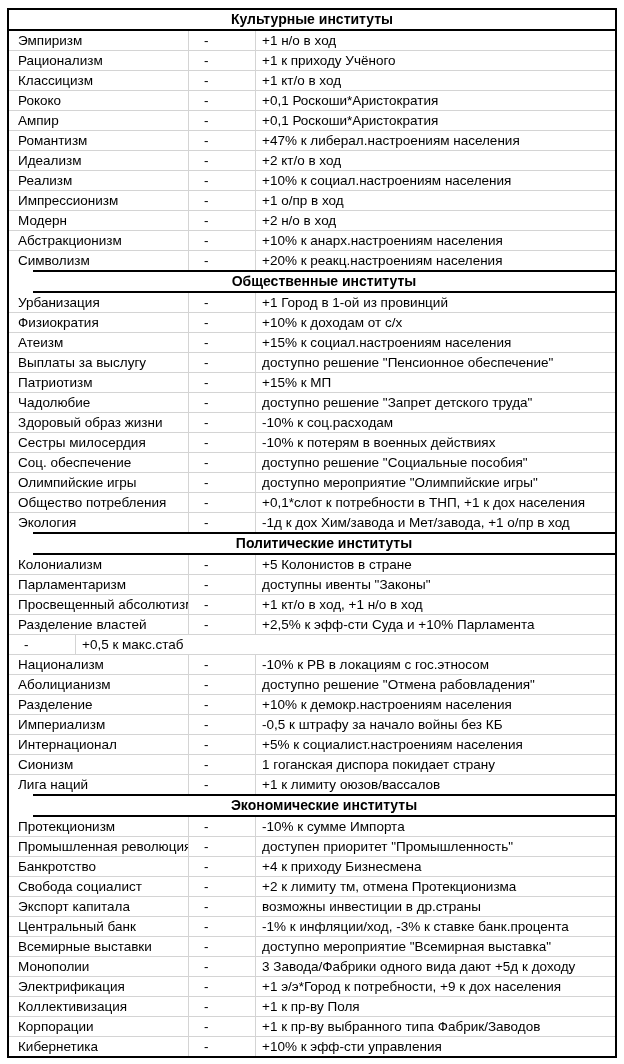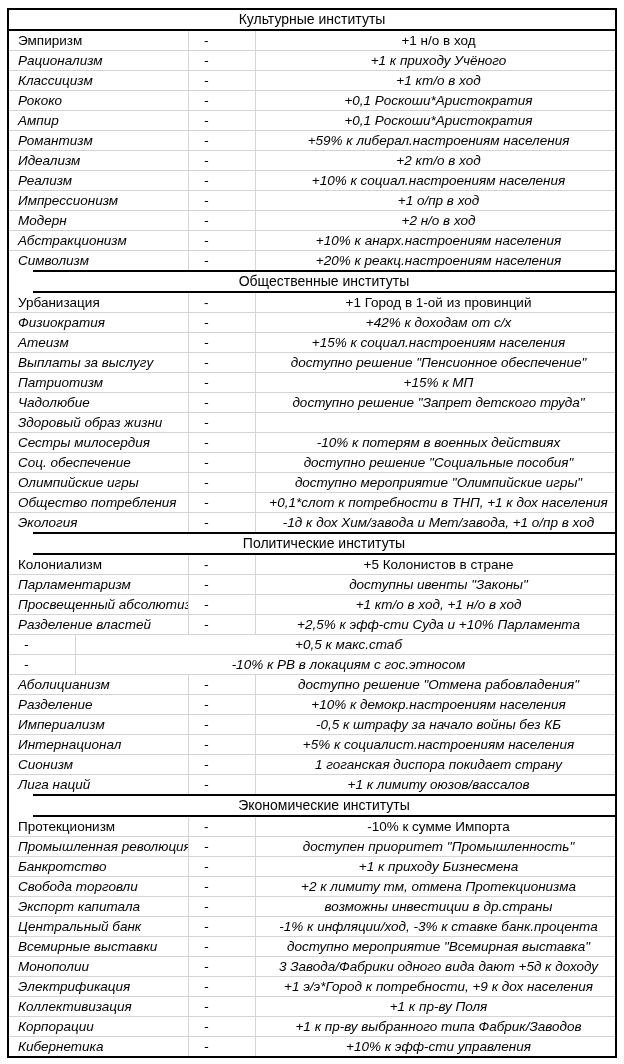--- a/index.html
+++ b/index.html
@@ -12,39 +12,39 @@
   #institutes-table {
     position: absolute;
     left: 7px; top: 8px;
     width: 606px;
     border: 2px solid var(--border, #000000);
     background: var(--bg, #ffffff);
   }
   .section-header {
     height: 19px; line-height: 19px;
     text-align: center;
-    font-weight: normal;
+    font-weight: bold;
     font-size: 14px;
     border-bottom: 2px solid var(--border, #000000);
     white-space: nowrap; overflow: hidden;
   }
   .section + .section .section-header {
     border-top: 2px solid var(--border, #000000);
     margin-left: 24px;
   }
   .row {
     display: flex;
     height: 19px; line-height: 19px;
     font-size: 13.5px;
   }
-  .row + .row { border-top: 1px solid var(--grid, #d4d4d4); font-style: italic; }
+  .row + .row { border-top: 1px solid var(--grid, #d4d4d4); }
   .cell { white-space: nowrap; overflow: hidden; box-sizing: border-box; }
   .c1 { width: 180px; padding-left: 9px;  border-right: 1px solid var(--grid, #d4d4d4); }
   .c2 { width: 67px;  padding-left: 15px; border-right: 1px solid var(--grid, #d4d4d4); }
-  .c3 { flex: 1; padding-left: 6px; text-align: center; }
+  .c3 { flex: 1; padding-left: 6px; }
 </style>
 </head>
 <body>
 
 <div id="institutes-table">
     <div class="section">
       <div class="section-header">Культурные институты</div>
       <div class="row">
         <div class="cell c1">Эмпиризм</div>
         <div class="cell c2">-</div>
@@ -66,21 +66,21 @@
         <div class="cell c3">+0,1 Роскоши*Аристократия</div>
       </div>
       <div class="row">
         <div class="cell c1">Ампир</div>
         <div class="cell c2">-</div>
         <div class="cell c3">+0,1 Роскоши*Аристократия</div>
       </div>
       <div class="row">
         <div class="cell c1">Романтизм</div>
         <div class="cell c2">-</div>
-        <div class="cell c3">+59% к либерал.настроениям населения</div>
+        <div class="cell c3">+47% к либерал.настроениям населения</div>
       </div>
       <div class="row">
         <div class="cell c1">Идеализм</div>
         <div class="cell c2">-</div>
         <div class="cell c3">+2 кт/о в ход</div>
       </div>
       <div class="row">
         <div class="cell c1">Реализм</div>
         <div class="cell c2">-</div>
         <div class="cell c3">+10% к социал.настроениям населения</div>
@@ -109,21 +109,21 @@
     <div class="section">
       <div class="section-header">Общественные институты</div>
       <div class="row">
         <div class="cell c1">Урбанизация</div>
         <div class="cell c2">-</div>
         <div class="cell c3">+1 Город в 1-ой из провинций</div>
       </div>
       <div class="row">
         <div class="cell c1">Физиократия</div>
         <div class="cell c2">-</div>
-        <div class="cell c3">+42% к доходам от с/х</div>
+        <div class="cell c3">+10% к доходам от с/х</div>
       </div>
       <div class="row">
         <div class="cell c1">Атеизм</div>
         <div class="cell c2">-</div>
         <div class="cell c3">+15% к социал.настроениям населения</div>
       </div>
       <div class="row">
         <div class="cell c1">Выплаты за выслугу</div>
         <div class="cell c2">-</div>
         <div class="cell c3">доступно решение "Пенсионное обеспечение"</div>
@@ -134,20 +134,21 @@
         <div class="cell c3">+15% к МП</div>
       </div>
       <div class="row">
         <div class="cell c1">Чадолюбие</div>
         <div class="cell c2">-</div>
         <div class="cell c3">доступно решение "Запрет детского труда"</div>
       </div>
       <div class="row">
         <div class="cell c1">Здоровый образ жизни</div>
         <div class="cell c2">-</div>
+        <div class="cell c3">-10% к соц.расходам</div>
       </div>
       <div class="row">
         <div class="cell c1">Сестры милосердия</div>
         <div class="cell c2">-</div>
         <div class="cell c3">-10% к потерям в военных действиях</div>
       </div>
       <div class="row">
         <div class="cell c1">Соц. обеспечение</div>
         <div class="cell c2">-</div>
         <div class="cell c3">доступно решение "Социальные пособия"</div>
@@ -188,20 +189,21 @@
       <div class="row">
         <div class="cell c1">Разделение властей</div>
         <div class="cell c2">-</div>
         <div class="cell c3">+2,5% к эфф-сти Суда и +10% Парламента</div>
       </div>
       <div class="row">
         <div class="cell c2">-</div>
         <div class="cell c3">+0,5 к макс.стаб</div>
       </div>
       <div class="row">
+        <div class="cell c1">Национализм</div>
         <div class="cell c2">-</div>
         <div class="cell c3">-10% к РВ в локациям с гос.этносом</div>
       </div>
       <div class="row">
         <div class="cell c1">Аболицианизм</div>
         <div class="cell c2">-</div>
         <div class="cell c3">доступно решение "Отмена рабовладения"</div>
       </div>
       <div class="row">
         <div class="cell c1">Разделение</div>
@@ -237,24 +239,24 @@
         <div class="cell c3">-10% к сумме Импорта</div>
       </div>
       <div class="row">
         <div class="cell c1">Промышленная революция</div>
         <div class="cell c2">-</div>
         <div class="cell c3">доступен приоритет "Промышленность"</div>
       </div>
       <div class="row">
         <div class="cell c1">Банкротство</div>
         <div class="cell c2">-</div>
-        <div class="cell c3">+1 к приходу Бизнесмена</div>
-      </div>
-      <div class="row">
-        <div class="cell c1">Свобода торговли</div>
+        <div class="cell c3">+4 к приходу Бизнесмена</div>
+      </div>
+      <div class="row">
+        <div class="cell c1">Свобода социалист</div>
         <div class="cell c2">-</div>
         <div class="cell c3">+2 к лимиту тм, отмена Протекционизма</div>
       </div>
       <div class="row">
         <div class="cell c1">Экспорт капитала</div>
         <div class="cell c2">-</div>
         <div class="cell c3">возможны инвестиции в др.страны</div>
       </div>
       <div class="row">
         <div class="cell c1">Центральный банк</div>

